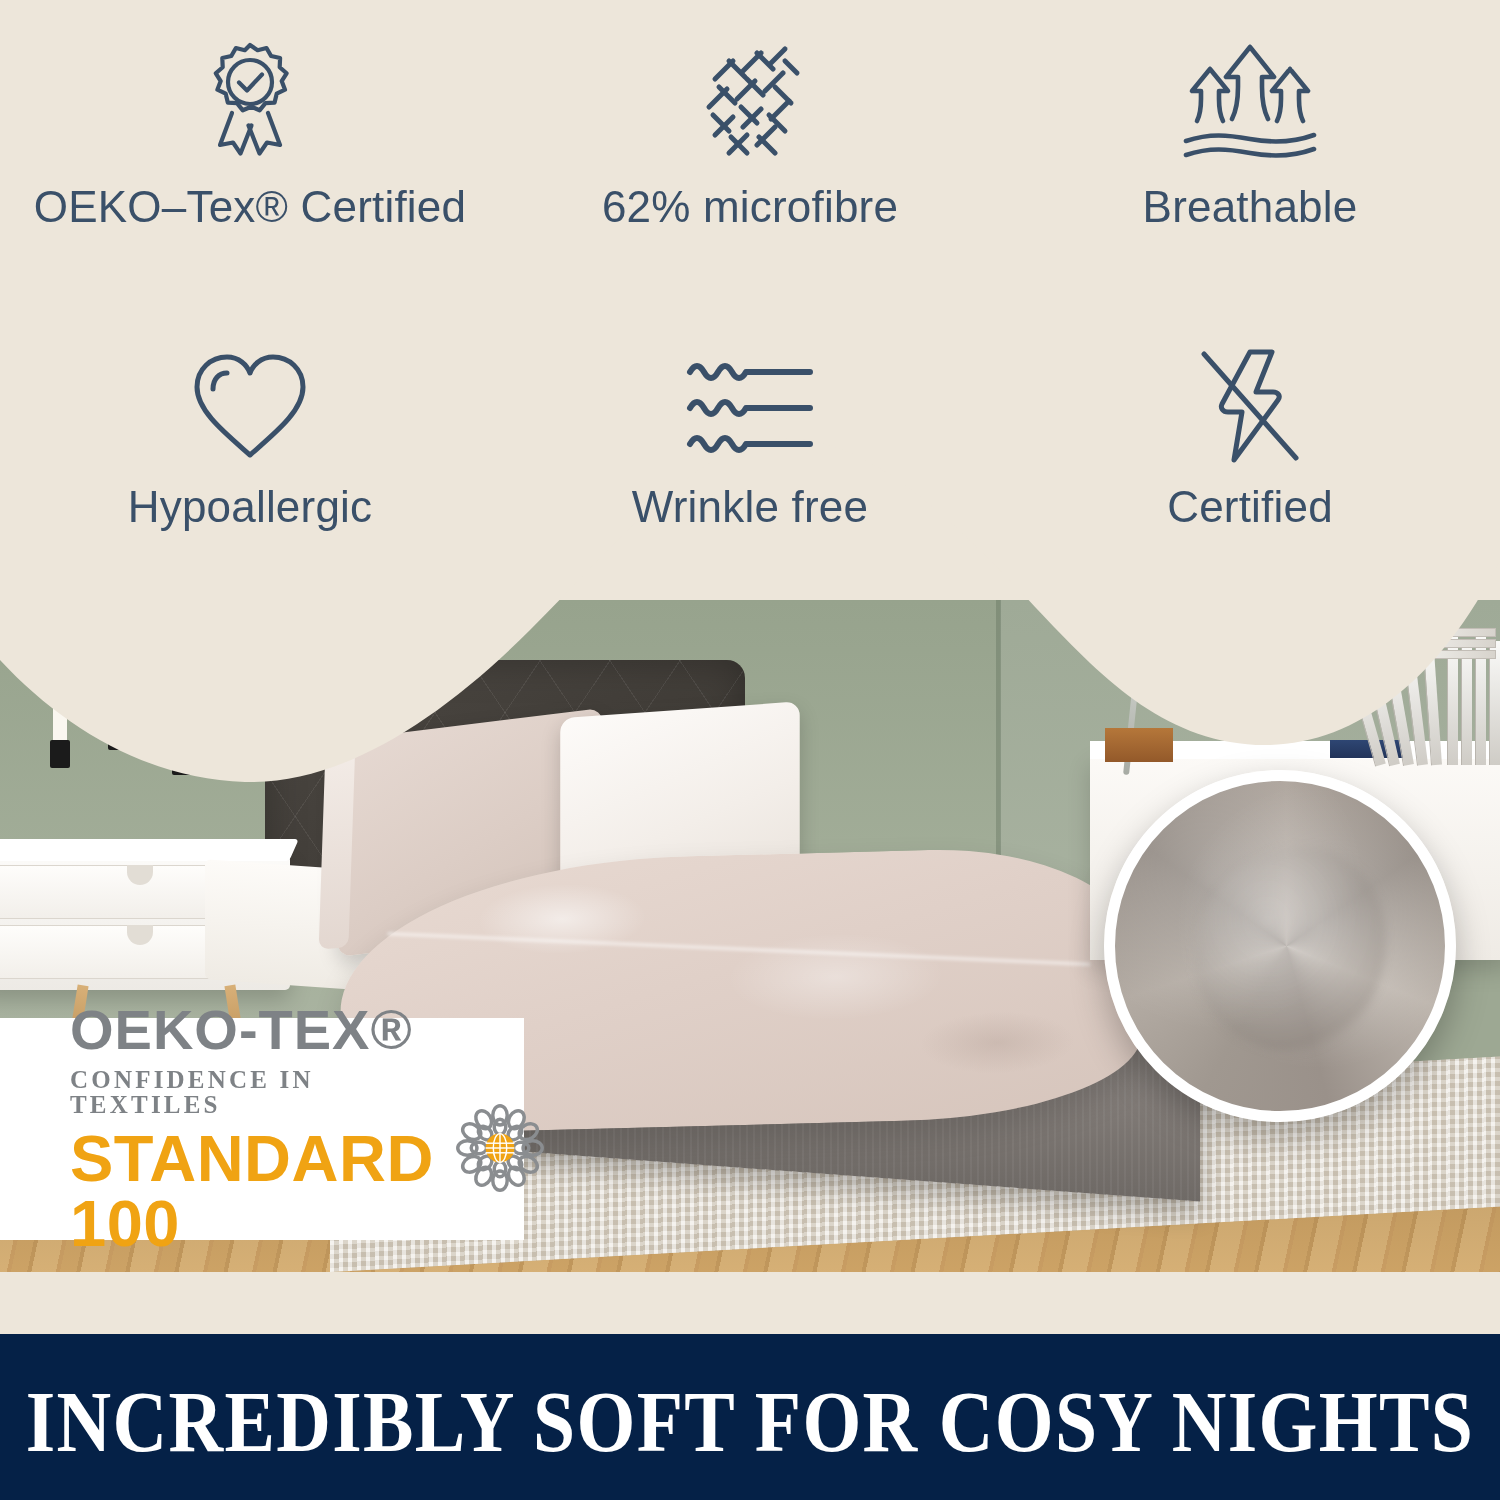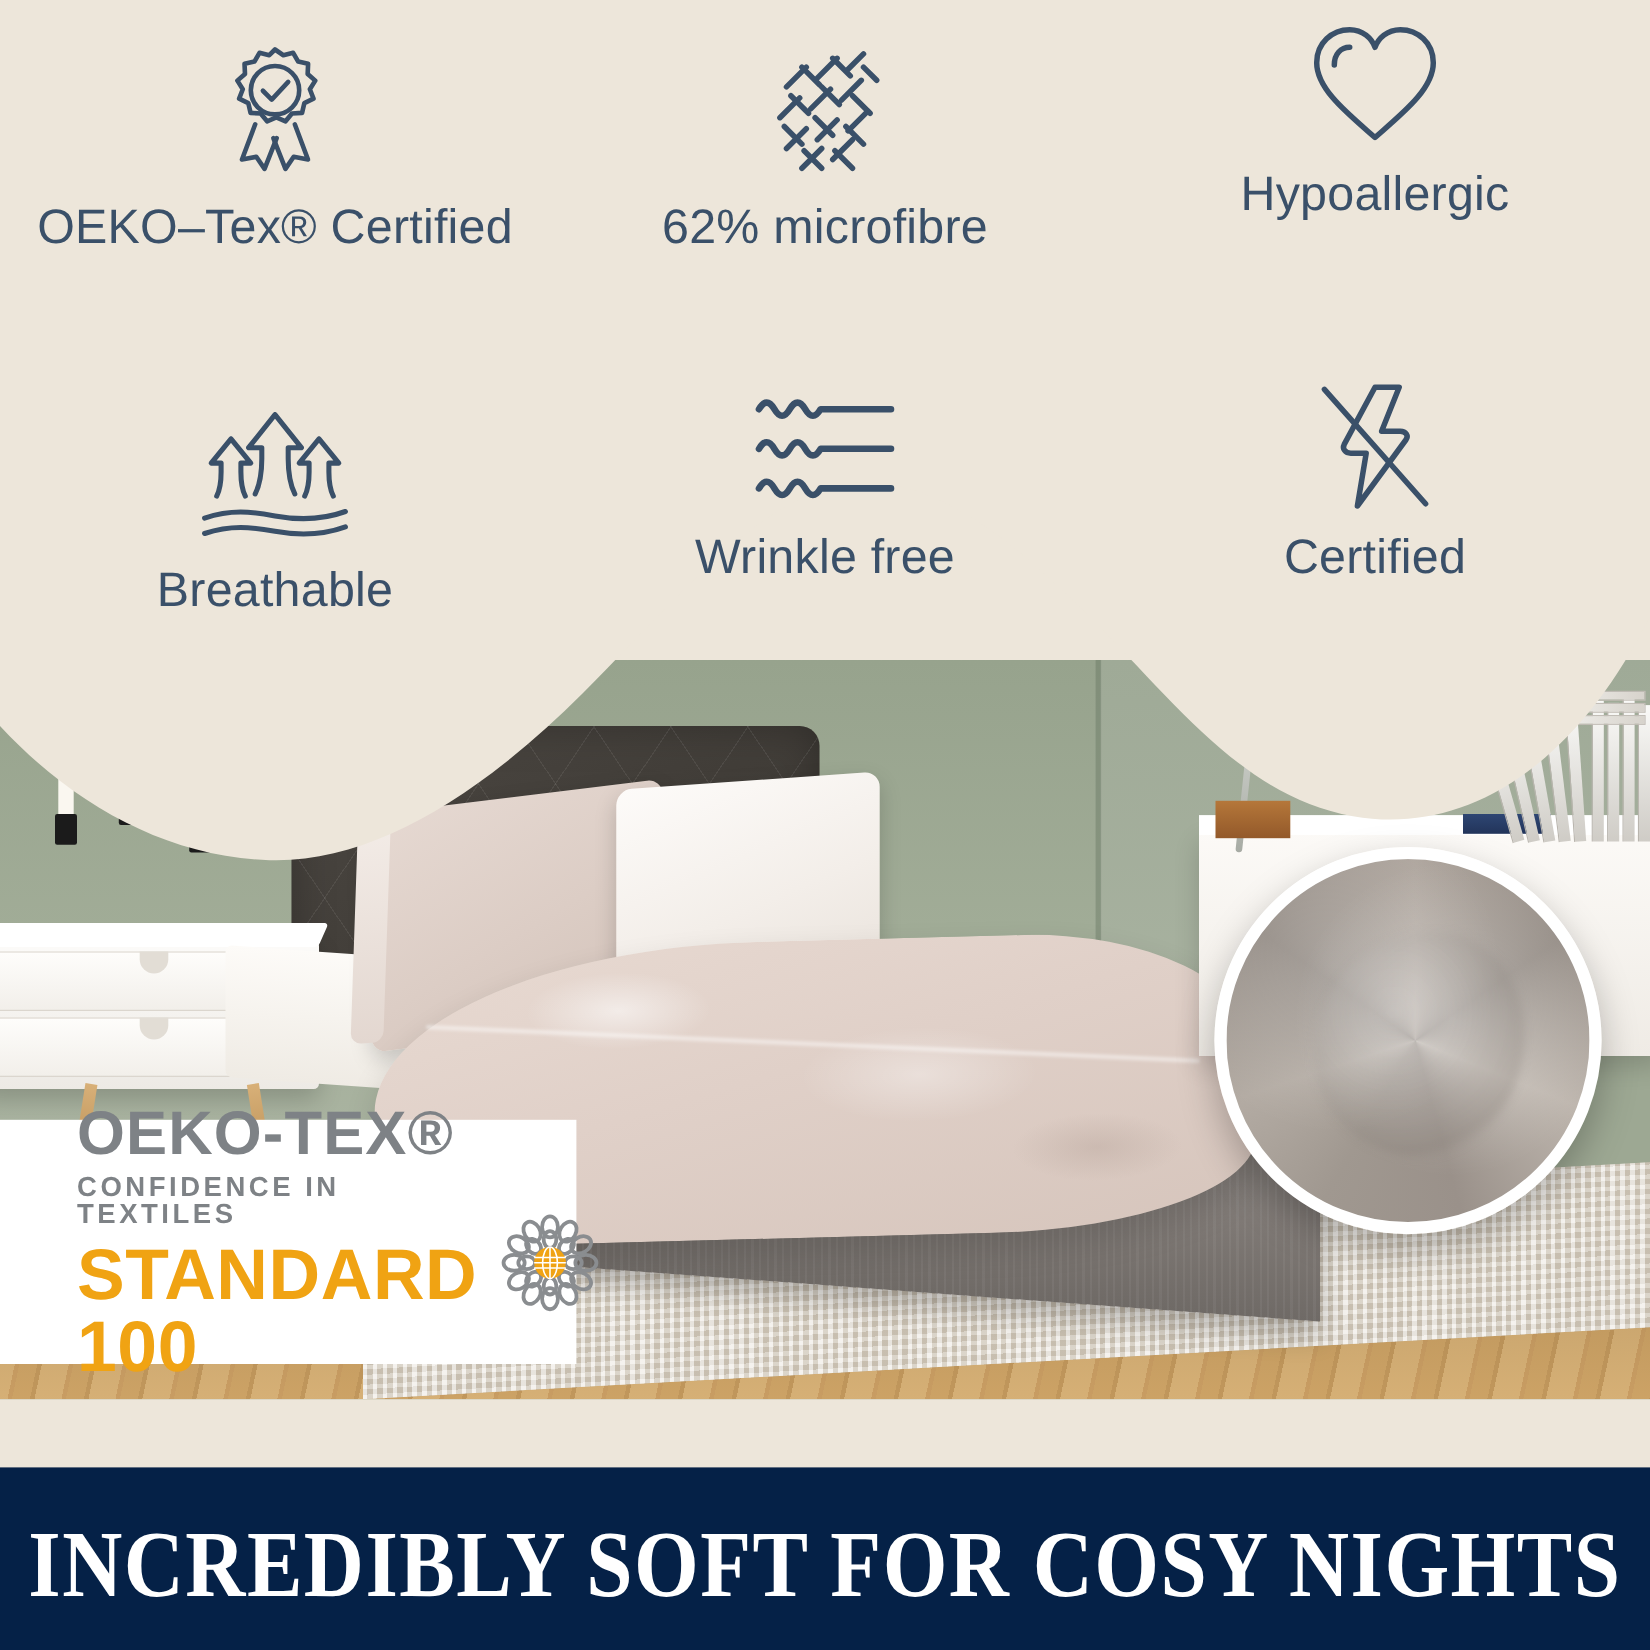--- a/index.html
+++ b/index.html
@@ -243,21 +243,21 @@
     background:#FFFFFF;
     display:flex; align-items:center;
     padding-left:70px;
   }
   .badge-text { display:flex; flex-direction:column;justify-content:center; }
   .badge-l1 {
     font-size:56px; font-weight:bold; color:#7E8286; letter-spacing:1px; line-height:1;
   }
   .badge-l2 {
     font-size:25px; font-weight:bold; color:#7E8286; letter-spacing:3.2px;
-    margin-top:9px; line-height:1;
+    margin-top:9px; line-height:1;font-family:Liberation Serif, serif;
   }
   .badge-l3 {
     font-size:65px; font-weight:bold; color:#F0A313; letter-spacing:.5px;
     margin-top:9px; line-height:1;
   }
   .badge-logo { margin-left:18px; margin-top:42px; }
 
   
   .banner {
     position:absolute; left:0; top:1334px; width:1500px; height:176px;
@@ -398,49 +398,49 @@
               <path d="M56 70 l16 16"></path>
               <path d="M84 78 l16 16"></path>
             <path d="M46 100 l16 16"></path>
               <path d="M74 100 l16 16"></path>
           </g>
         </svg>
       </div>
       <div class="feat-label">62% microfibre</div>
     </div>
 
-    <div class="feature row2">
-      <div class="feat-icon">
-        <svg width="130" height="118" viewBox="0 0 130 118" fill="none" stroke="#3A5069" stroke-width="5" stroke-linecap="round" stroke-linejoin="round">
-          <path d="M65 108 C40 86 12 64 12 40 C12 22 26 10 42 10 C54 10 62 18 65 26
-                   C68 18 76 10 88 10 C104 10 118 22 118 40 C118 64 90 86 65 108 Z"></path>
-          <path d="M28 42 C28 32 34 26 42 26"></path>
-        </svg>
-      </div>
-      <div class="feat-label">Hypoallergic</div>
-    </div>
-
     <div class="feature">
       <div class="feat-icon">
         <svg width="148" height="124" viewBox="0 0 148 124" fill="none" stroke="#3A5069" stroke-width="4.6" stroke-linecap="round" stroke-linejoin="round">
           <path d="M74 8 L98 38 L86 38 L86 48 C86 62 88 72 92 80
                    M74 8 L50 38 L62 38 L62 48 C62 62 60 72 56 80"></path>
           <path d="M34 30 L52 52 L43 52 L43 60 C43 70 44 76 47 82
                    M34 30 L16 52 L25 52 L25 60 C25 70 24 76 21 82"></path>
           <path d="M114 30 L132 52 L123 52 L123 60 C123 70 124 76 127 82
                    M114 30 L96 52 L105 52 L105 60 C105 70 104 76 101 82"></path>
           <path d="M10 102 C34 94 52 96 74 100 C96 104 116 104 138 96"></path>
           <path d="M10 116 C34 108 52 110 74 114 C96 118 116 118 138 110"></path>
         </svg>
       </div>
       <div class="feat-label">Breathable</div>
     </div>
 
     <div class="feature row2">
       <div class="feat-icon">
+        <svg width="130" height="118" viewBox="0 0 130 118" fill="none" stroke="#3A5069" stroke-width="5" stroke-linecap="round" stroke-linejoin="round">
+          <path d="M65 108 C40 86 12 64 12 40 C12 22 26 10 42 10 C54 10 62 18 65 26
+                   C68 18 76 10 88 10 C104 10 118 22 118 40 C118 64 90 86 65 108 Z"></path>
+          <path d="M28 42 C28 32 34 26 42 26"></path>
+        </svg>
+      </div>
+      <div class="feat-label">Hypoallergic</div>
+    </div>
+
+    <div class="feature row2">
+      <div class="feat-icon">
         <svg width="132" height="108" viewBox="0 0 132 108" fill="none" stroke="#3A5069" stroke-width="6" stroke-linecap="round" stroke-linejoin="round">
           <path d="M6 20 q7-12 14 0 t14 0 t14 0 t14 0 h64"></path>
           <path d="M6 56 q7-12 14 0 t14 0 t14 0 t14 0 h64"></path>
           <path d="M6 92 q7-12 14 0 t14 0 t14 0 t14 0 h64"></path>
         </svg>
       </div>
       <div class="feat-label">Wrinkle free</div>
     </div>
 
     <div class="feature row2">

